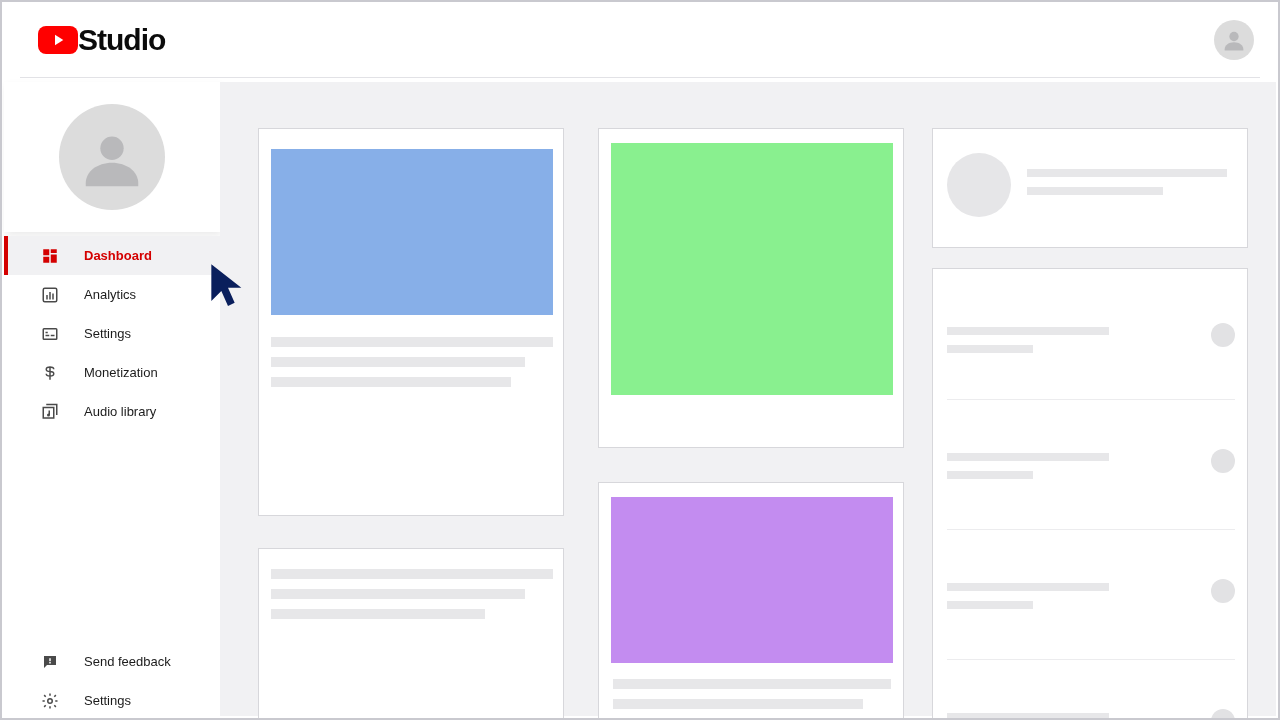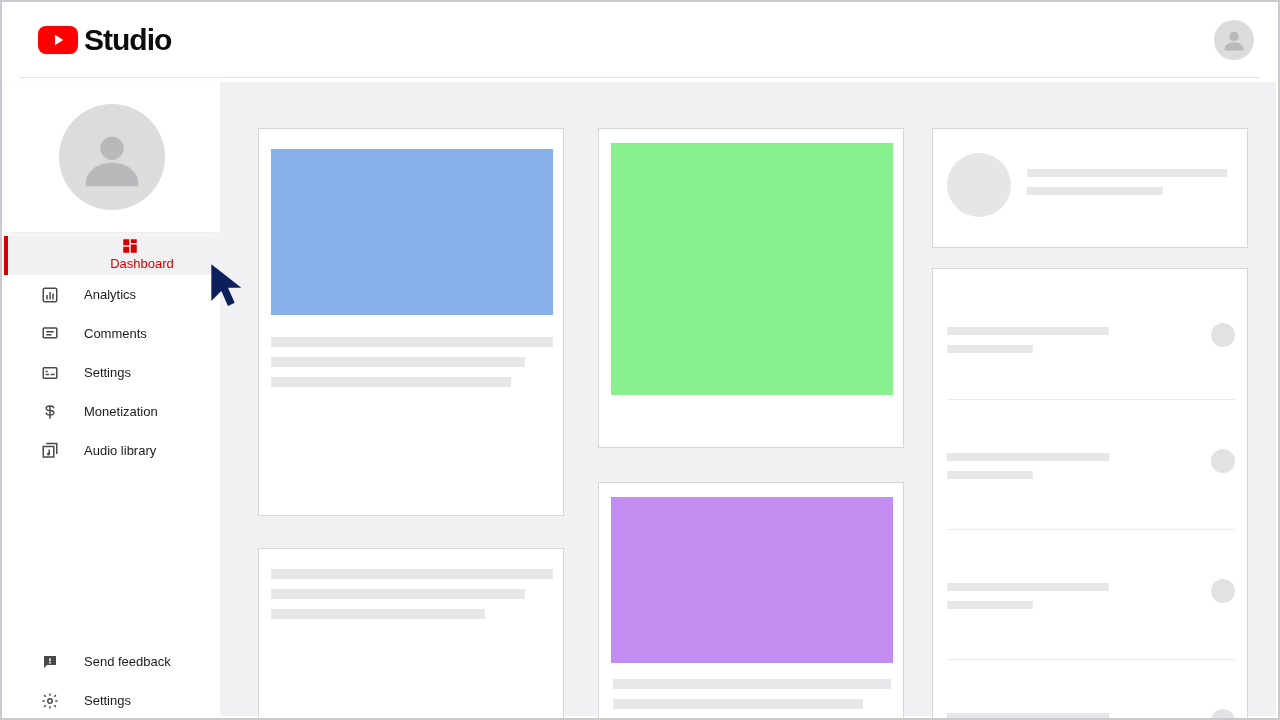--- a/index.html
+++ b/index.html
@@ -1,37 +1,37 @@
 <!DOCTYPE html>
 <html><head>
 <meta charset="utf-8">
 <style>
   * { box-sizing: border-box; margin: 0; padding: 0; }
   html, body { width: 1280px; height: 720px; font-family: Arial, Helvetica, sans-serif; background: #fff; }
   .frame { width: 1280px; height: 720px; border: 2px solid #c9c9cf; position: relative; overflow: hidden; }
 
   
   .header { position: absolute; left: 18px; right: 18px; top: 0; height: 76px; border-bottom: 1px solid #e2e2e6; display: flex; align-items: center; justify-content: space-between; }
-  .logo-wrap { display: flex; align-items: center; gap: 6px; margin-left: 18px; }
+  .logo-wrap { display: flex; align-items: center; margin-left: 18px; }
   .yt-chip { width: 40px; height: 28px; background: #ff0000; border-radius: 8px; display: flex; align-items: center; justify-content: center; }
   .yt-chip svg { display: block; }
   .logo-text { font-size: 30px; font-weight: 800; letter-spacing: -1px; color: #0b0b0b; font-family: "Arial Black", Arial, sans-serif; }
   .avatar-btn { width: 40px; height: 40px; border-radius: 50%; background: #dcdcdc; display: flex; align-items: center; justify-content: center; margin-right: 6px; }
   .avatar-btn svg { display: block; }
 
   
   .sidebar { position: absolute; left: 2px; top: 80px; bottom: 2px; width: 216px; background: #fff; }
   .channel-block { width: 216px; height: 150px; display: flex; align-items: center; justify-content: center; box-shadow: 2px 4px 8px rgba(0,0,0,0.08); }
   .channel-avatar { width: 106px; height: 106px; border-radius: 50%; background: #dcdcdc; display: flex; align-items: center; justify-content: center; }
 
   .nav { margin-top: 4px; }
   .nav-item { height: 39px; display: flex; align-items: center; padding-left: 36px; font-size: 13px; color: #1b1b1b; cursor: pointer; position: relative; }
   .nav-item .icon { width: 20px; height: 20px; display: flex; align-items: center; justify-content: center; color: #4a4a4a; }
   .nav-item .label { margin-left: 24px; }
-  .nav-item.active { background: #f1f1f3; color: #d40000; font-weight: 400; flex-direction: column; }
+  .nav-item.active { background: #f1f1f3; color: #d40000; font-weight: 700; }
   .nav-item.active .icon { color: #d40000; }
   .nav-item.active::before { content: ""; position: absolute; left: 0; top: 0; bottom: 0; width: 4px; background: #d40000; }
 
   .nav-bottom { position: absolute; left: 0; bottom: -4px; width: 216px; }
 
   
   .content { position: absolute; left: 218px; right: 2px; top: 80px; bottom: 2px; background: #f1f1f3; }
 
   .card { position: absolute; background: #fff; border: 1px solid #d7d7db; }
 
@@ -131,30 +131,20 @@
           <svg width="18" height="18" viewBox="0 0 24 24" fill="currentColor">
               <rect x="3" y="3" width="18" height="18" rx="2" fill="none" stroke="currentColor" stroke-width="2"></rect>
               <rect x="7" y="12" width="2" height="6"></rect>
               <rect x="11" y="8" width="2" height="10"></rect>
               <rect x="15" y="10" width="2" height="8"></rect>
             </svg>
         </span>
         <span class="label">Analytics</span>
       </div>
 
-      <div class="nav-item">
-        <span class="icon">
-          <svg width="18" height="18" viewBox="0 0 24 24" fill="none" stroke="currentColor" stroke-width="2">
-              <rect x="3" y="4" width="18" height="13" rx="1"></rect>
-              <line x1="7" y1="9" x2="17" y2="9"></line>
-              <line x1="7" y1="13" x2="14" y2="13"></line>
-            </svg>
-        </span>
-        <span class="label">Comments</span>
-      </div>
 
       <div class="nav-item">
         <span class="icon">
           <svg width="18" height="18" viewBox="0 0 24 24" fill="none" stroke="currentColor" stroke-width="2">
               <rect x="3" y="5" width="18" height="14" rx="1"></rect>
               <line x1="6" y1="14" x2="11" y2="14"></line>
               <line x1="13" y1="14" x2="18" y2="14"></line>
               <line x1="6" y1="10" x2="9" y2="10"></line>
             </svg>
         </span>

